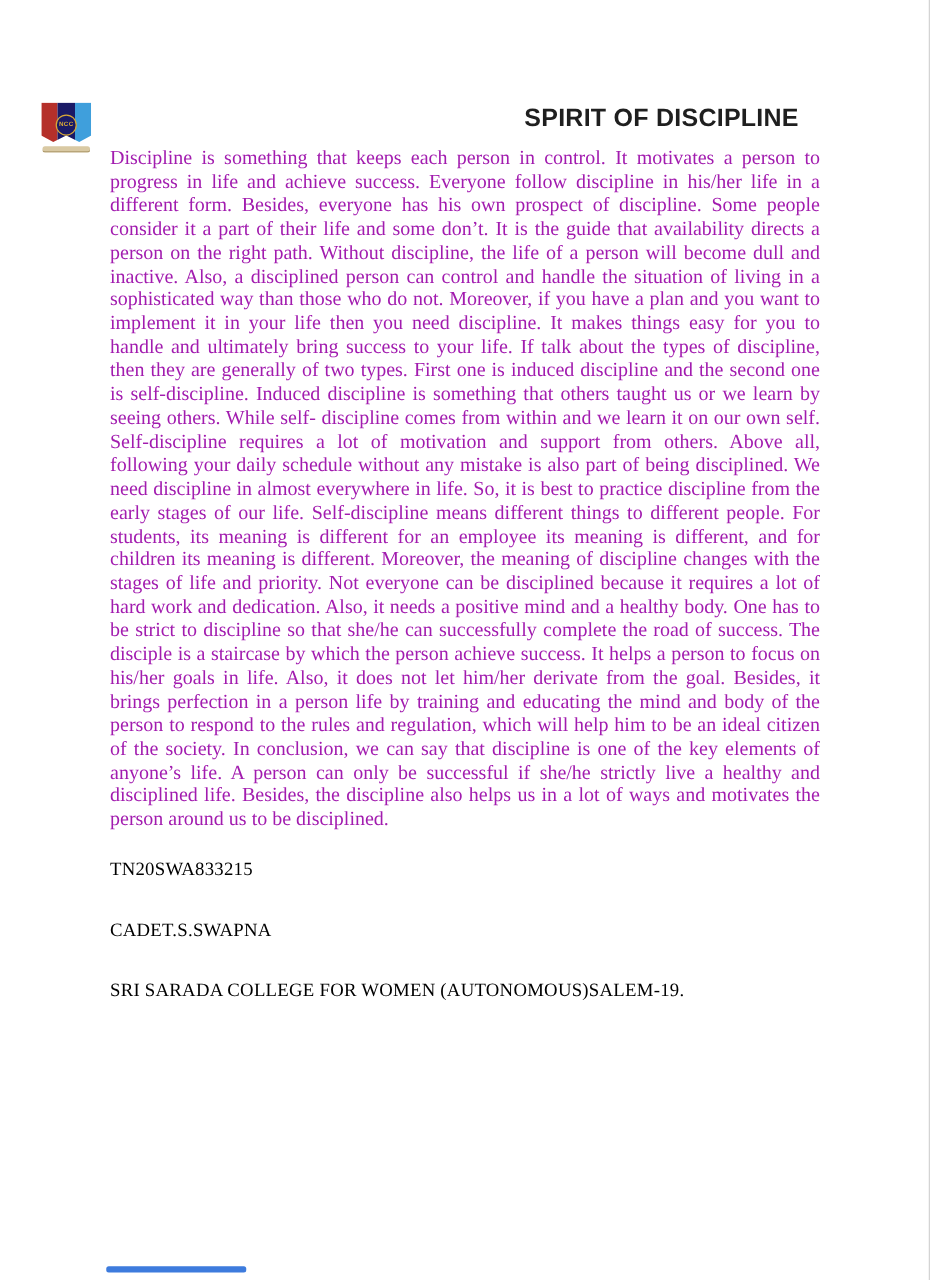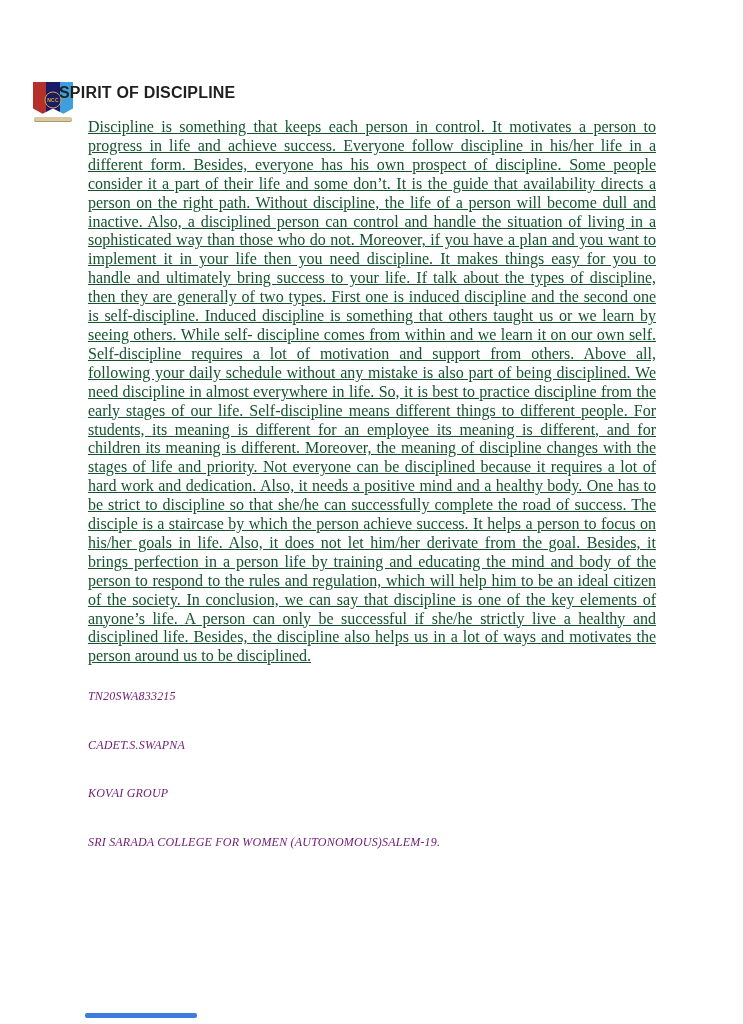--- a/index.html
+++ b/index.html
@@ -57,54 +57,52 @@
     bottom: 2px;
     width: 38px;
     height: 5px;
     border-radius: 2px;
     background: var(--logo-scroll, #d9c9a3);
     box-shadow: inset 0 -1px 0 rgba(120,95,40,0.45);
   }
   
   .title {
     position: absolute;
-    left: 76px;
+    left: 88px;
     top: 84px;
     width: 568px;
-    text-align: left;
+    text-align: right;
     transform: translateX(-17px);
     font-family: "Liberation Sans", sans-serif;
     font-weight: 700;
-    font-size: 16px;
+    font-size: 20px;
     color: #1f1f1f;
     letter-spacing: 0.2px;
   }
   
   .content {
     position: absolute;
     left: 88px;
     top: 118px;
     width: 568px;
   }
   .essay {
     margin: 0;
     font-size: 16px;
     line-height: 18.9px;
-    color: #14532d;
+    color: #a21caf;
     text-align: justify;
-    text-decoration: underline;
   }
   
   .sig-block { margin-top: 21px; }
   .sig-line {
     margin: 0 0 29.5px 0;
-    font-size: 12px;
+    font-size: 15px;
     line-height: 19px;
-    font-style: italic;
-    color: #701a75;
+    color: #000000;
     letter-spacing: 0.2px;
   }
   
   .page-edge-line {
     position: absolute;
     right: 0;
     top: 0;
     width: 1.5px;
     height: 100%;
     background: #d4d4d4;
@@ -137,21 +135,20 @@
   </div>
 
   <div class="title">SPIRIT OF DISCIPLINE</div>
 
   <div class="content">
     <p class="essay">Discipline is something that keeps each person in control. It motivates a person to progress in life and achieve success. Everyone follow discipline in his/her life in a different form. Besides, everyone has his own prospect of discipline. Some people consider it a part of their life and some don’t. It is the guide that availability directs a person on the right path. Without discipline, the life of a person will become dull and inactive. Also, a disciplined person can control and handle the situation of living in a sophisticated way than those who do not. Moreover, if you have a plan and you want to implement it in your life then you need discipline. It makes things easy for you to handle and ultimately bring success to your life. If talk about the types of discipline, then they are generally of two types. First one is induced discipline and the second one is self-discipline. Induced discipline is something that others taught us or we learn by seeing others. While self- discipline comes from within and we learn it on our own self. Self-discipline requires a lot of motivation and support from others. Above all, following your daily schedule without any mistake is also part of being disciplined. We need discipline in almost everywhere in life. So, it is best to practice discipline from the early stages of our life. Self-discipline means different things to different people. For students, its meaning is different for an employee its meaning is different, and for children its meaning is different. Moreover, the meaning of discipline changes with the stages of life and priority. Not everyone can be disciplined because it requires a lot of hard work and dedication. Also, it needs a positive mind and a healthy body. One has to be strict to discipline so that she/he can successfully complete the road of success. The disciple is a staircase by which the person achieve success. It helps a person to focus on his/her goals in life. Also, it does not let him/her derivate from the goal. Besides, it brings perfection in a person life by training and educating the mind and body of the person to respond to the rules and regulation, which will help him to be an ideal citizen of the society. In  conclusion, we can say that discipline is one of the key elements of anyone’s life. A person can only be successful if she/he strictly live a healthy and disciplined life. Besides, the discipline also helps us in a lot of ways and motivates the person around us to be disciplined.</p>
 
     <div class="sig-block">
       <p class="sig-line">TN20SWA833215</p>
       <p class="sig-line">CADET.S.SWAPNA</p>
-      <p class="sig-line">KOVAI GROUP</p>
       <p class="sig-line">SRI SARADA COLLEGE FOR WOMEN (AUTONOMOUS)SALEM-19.</p>
     </div>
   </div>
 
   <div class="page-edge-line"></div>
   <div class="progress-bar"></div>
 
 </div>
 
 </body></html>

